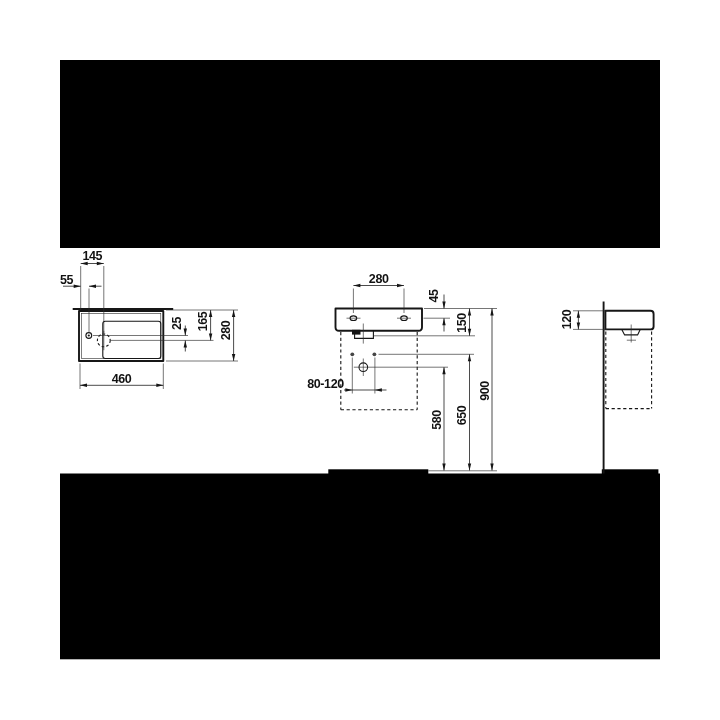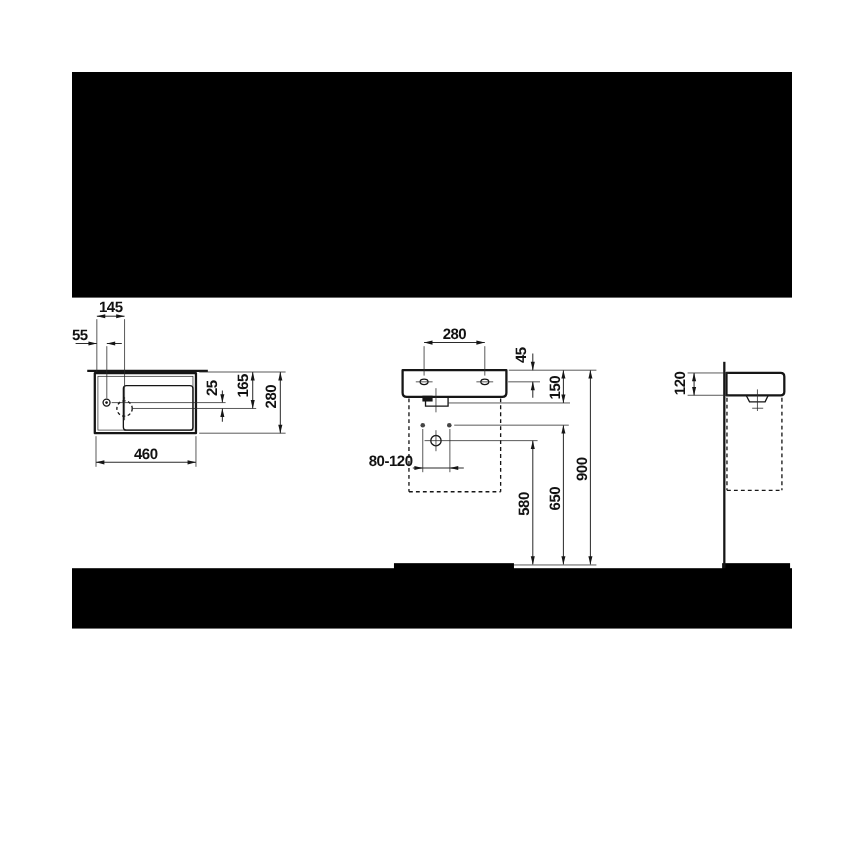--- a/index.html
+++ b/index.html
@@ -2,21 +2,21 @@
 <html style="--line: #161616; --thin: #2b2b2b; --bar: #000000; --bg: #ffffff;"><head>
 <meta charset="utf-8">
 <style>
   :root{
     --line:#161616;
     --thin:#2b2b2b;
     --bar:#000000;
     --bg:#ffffff;
   }
   html,body{margin:0;padding:0;background:var(--bg);}
-  .stage{position:relative;width:720px;height:524px;background:var(--bg);overflow:hidden;}
+  .stage{position:relative;width:720px;height:720px;background:var(--bg);overflow:hidden;}
   svg{position:absolute;inset:0;display:block;}
   .s-main{stroke:var(--line);stroke-width:1.9;fill:none;stroke-linejoin:round;}
   .s-med{stroke:var(--line);stroke-width:1.1;fill:none;}
   .s-thin{stroke:var(--thin);stroke-width:0.65;fill:none;}
   .s-dim{stroke:var(--thin);stroke-width:0.85;fill:none;}
   .s-inner{stroke:var(--thin);stroke-width:0.6;fill:none;}
   .dash{stroke-dasharray:3.2 2.6;}
   .dashc{stroke-dasharray:2.6 2.1;}
   .f-dark{fill:var(--line);stroke:none;}
   .f-white{fill:#ffffff;}

